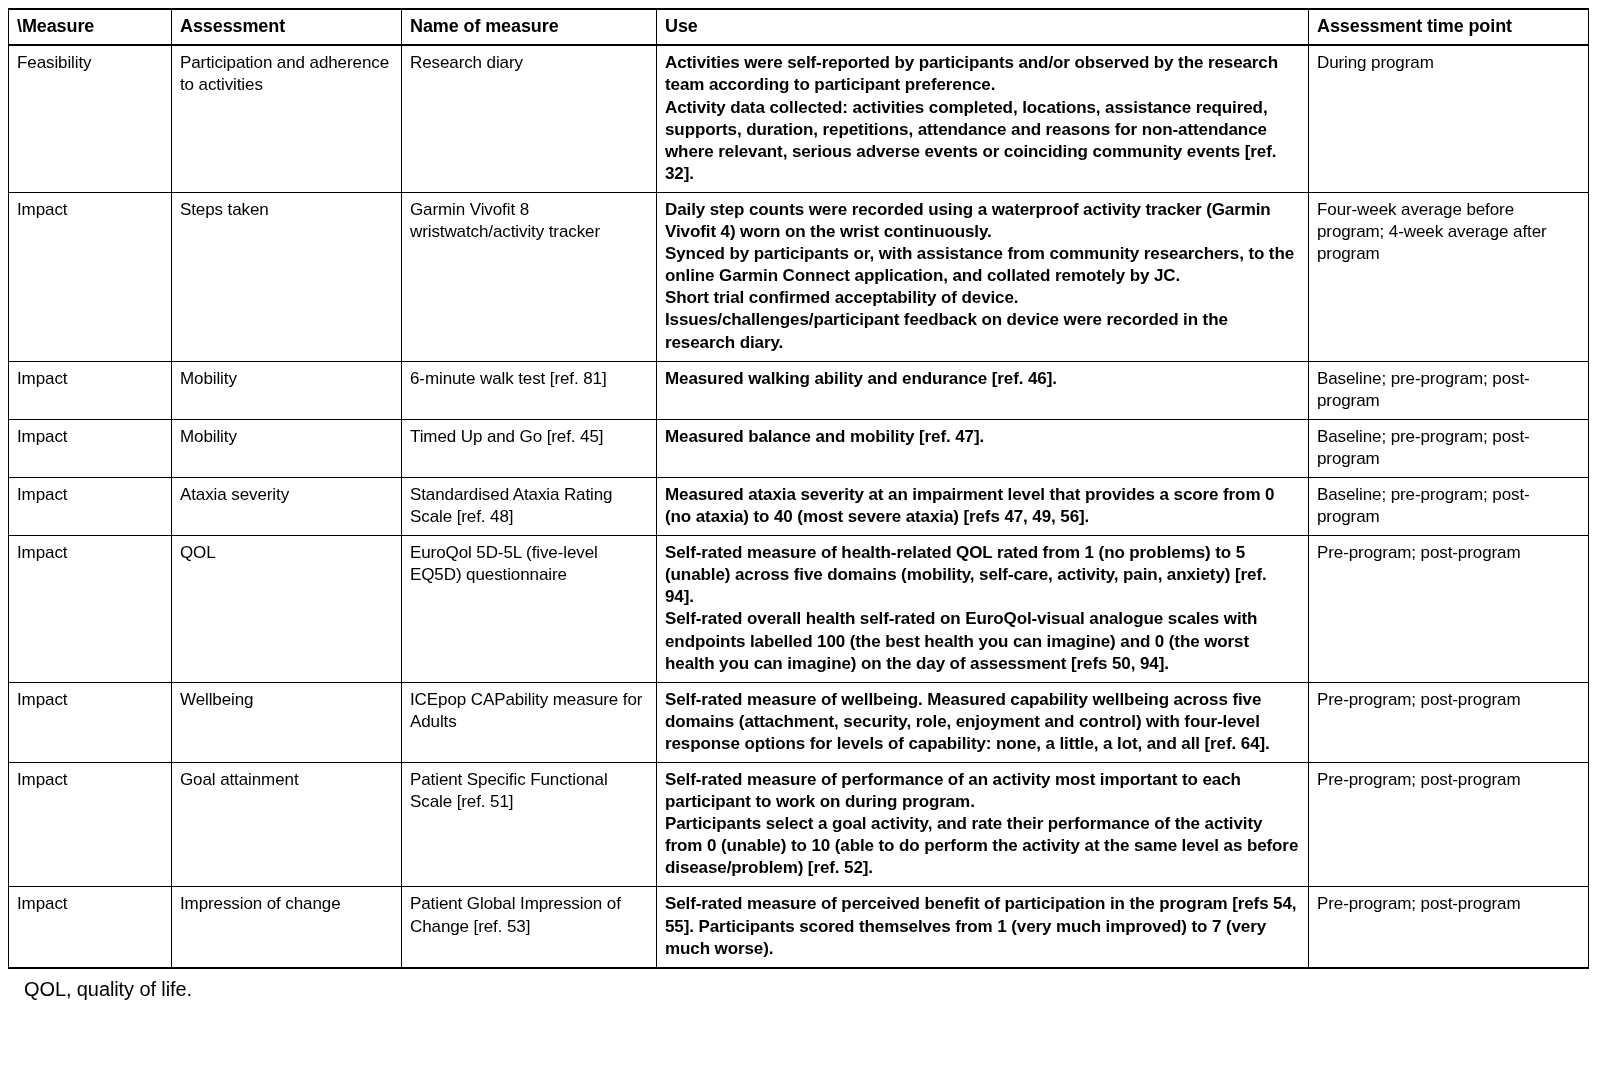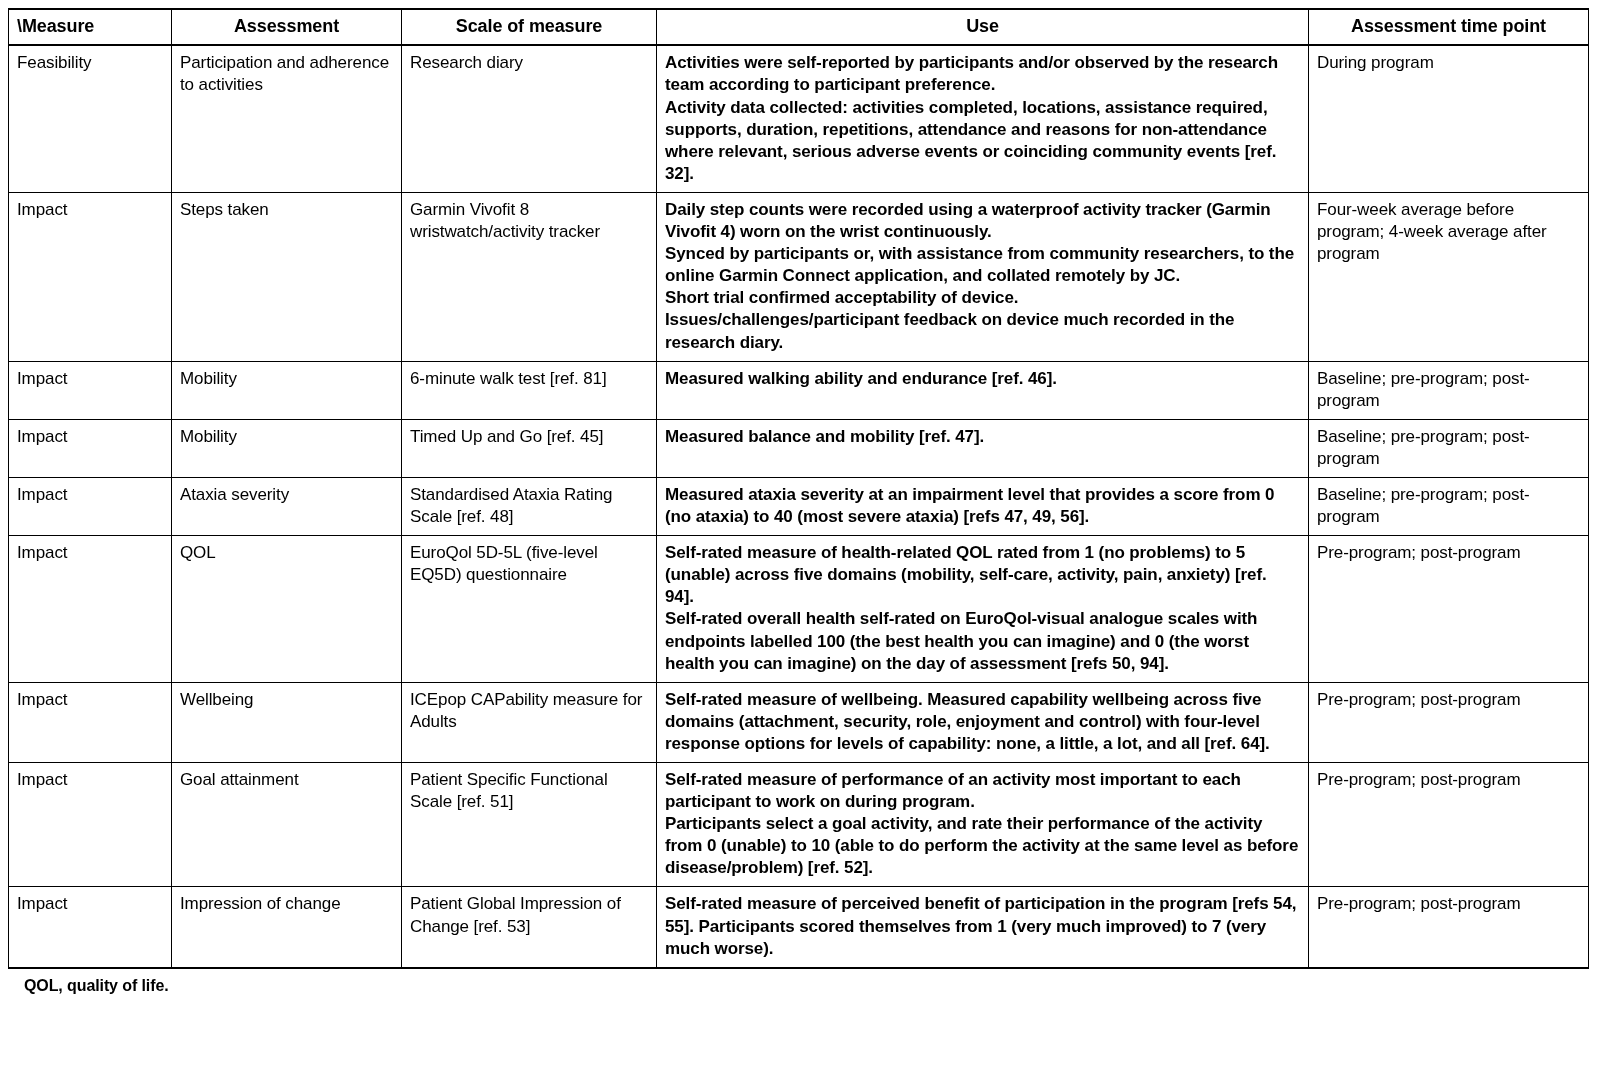--- a/index.html
+++ b/index.html
@@ -41,21 +41,21 @@
     border-left: 1.6px solid #000;
     border-right: 1.6px solid #000;
     vertical-align: top;
     padding: 6px 8px 7px 8px;
     font-size: 17px;
     line-height: 1.30;
     letter-spacing: -0.1px;
   }
   table.measures thead th {
     font-weight: bold;
-    text-align: center;
+    text-align: left;
     border-bottom: 2.2px solid #000;
     padding-top: 5px;
     padding-bottom: 6px;
     font-size: 18px;
   }
   table.measures thead th.left-head {
     text-align: left;
   }
   table.measures tbody tr {
     border-top: 1.6px solid #000;
@@ -73,45 +73,44 @@
     margin: 0 0 12px 0;
     font-weight: bold;
   }
   .para:last-child {
     margin-bottom: 0;
   }
   .cell-lines p {
     margin: 0;
   }
   .footnote {
-    font-size: 16px;
+    font-size: 20px;
     line-height: 1.3;
     margin: 7px 0 0 16px;
     letter-spacing: -0.1px;
-    font-weight: bold;
   }
 </style>
 </head>
 <body>
 
 <div class="page">
 
   <table class="measures">
     <colgroup>
       <col class="c1">
         <col class="c2">
         <col class="c3">
         <col class="c4">
         <col class="c5">
     </colgroup>
     <thead>
       <tr>
         <th class="left-head">\Measure</th>
         <th>Assessment</th>
-        <th>Scale of measure</th>
+        <th>Name of measure</th>
         <th>Use</th>
         <th>Assessment time point</th>
       </tr>
     </thead>
     <tbody id="table-body">
         <tr>
           <td>Feasibility</td>
           <td>Participation and adherence to activities</td>
           <td>Research diary</td>
           <td class="cell-lines">
@@ -121,21 +120,21 @@
           <td>During program</td>
         </tr>
         <tr>
           <td>Impact</td>
           <td>Steps taken</td>
           <td>Garmin Vivofit 8 wristwatch/activity tracker</td>
           <td class="cell-lines">
             <p class="para">Daily step counts were recorded using a waterproof activity tracker (Garmin Vivofit 4) worn on the wrist continuously.</p>
             <p class="para">Synced by participants or, with assistance from community researchers, to the online Garmin Connect application, and collated remotely by JC.</p>
             <p class="para">Short trial confirmed acceptability of device.</p>
-            <p class="para">Issues/challenges/participant feedback on device much recorded in the research diary.</p>
+            <p class="para">Issues/challenges/participant feedback on device were recorded in the research diary.</p>
           </td>
           <td>Four-week average before program; 4-week average after program</td>
         </tr>
         <tr>
           <td>Impact</td>
           <td>Mobility</td>
           <td>6-minute walk test [ref. 81]</td>
           <td class="cell-lines">
             <p class="para">Measured walking ability and endurance [ref. 46].</p>
           </td>

